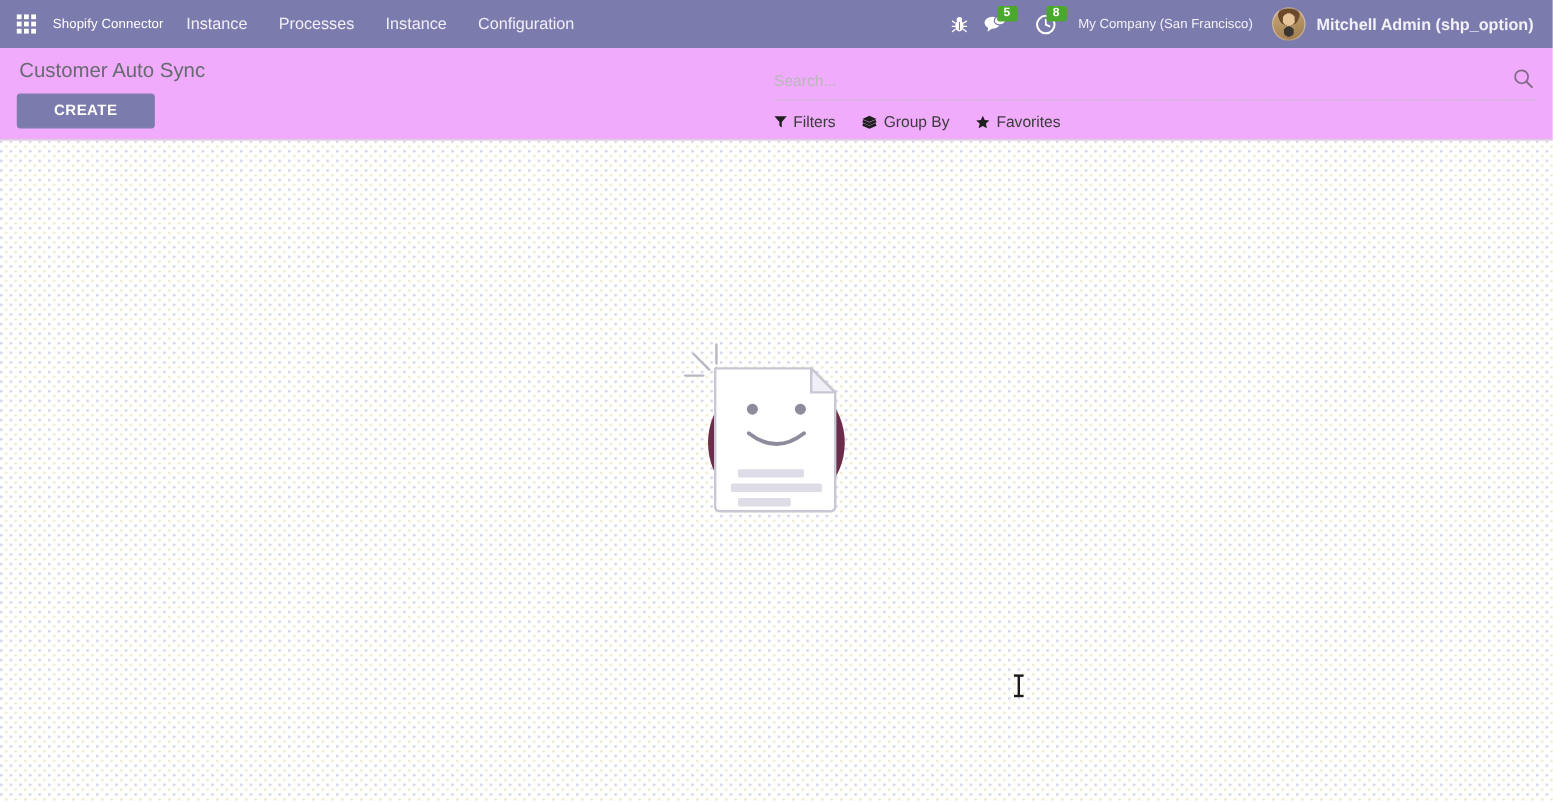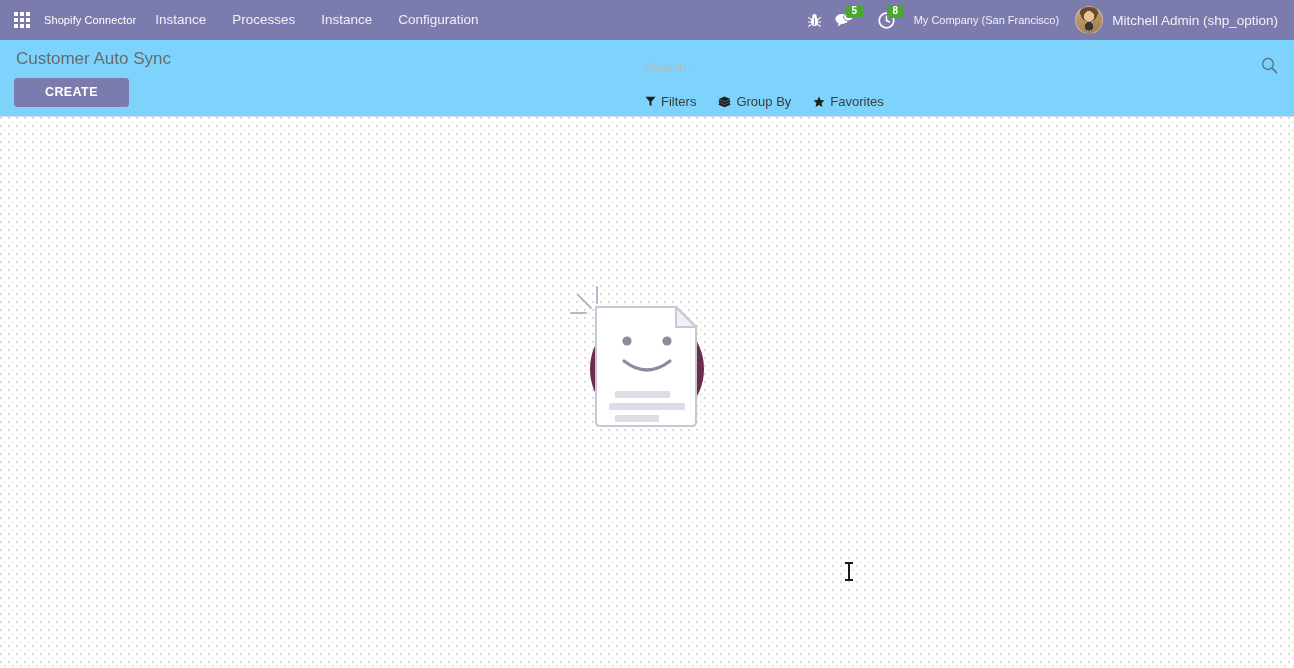--- a/index.html
+++ b/index.html
@@ -101,20 +101,21 @@
     color: #f2f1f8;
     white-space: nowrap;
     cursor: pointer;
   }
   .user-menu {
     display: flex;
     align-items: center;
     padding: 0 6px 0 4px;
     cursor: pointer;
     white-space: nowrap;
+    font-weight: bold;
   }
   .avatar {
     width: 28px;
     height: 28px;
     border-radius: 50%;
     margin-right: 9px;
     background:
       radial-gradient(circle at 50% 74%, #3a3530 0 18%, rgba(58,53,48,0) 19%),
       radial-gradient(circle at 50% 36%, #e8c49a 0 24%, rgba(232,196,154,0) 25%),
       radial-gradient(circle at 50% 22%, #6b4a2c 0 36%, rgba(107,74,44,0) 37%),
@@ -124,21 +125,21 @@
   }
   .user-name {
     font-size: 13.5px;
     color: #f2f1f8;
   }
 
   
   .control-panel {
     position: relative;
     height: 77px;
-    background: #7dd3fc;
+    background: #f0abfc;
     border-bottom: 1px solid #d8d8d8;
     box-sizing: border-box;
     z-index: 20;
   }
   .cp-left {
     position: absolute;
     left: 14px;
     top: 0;
   }
   .page-title {

